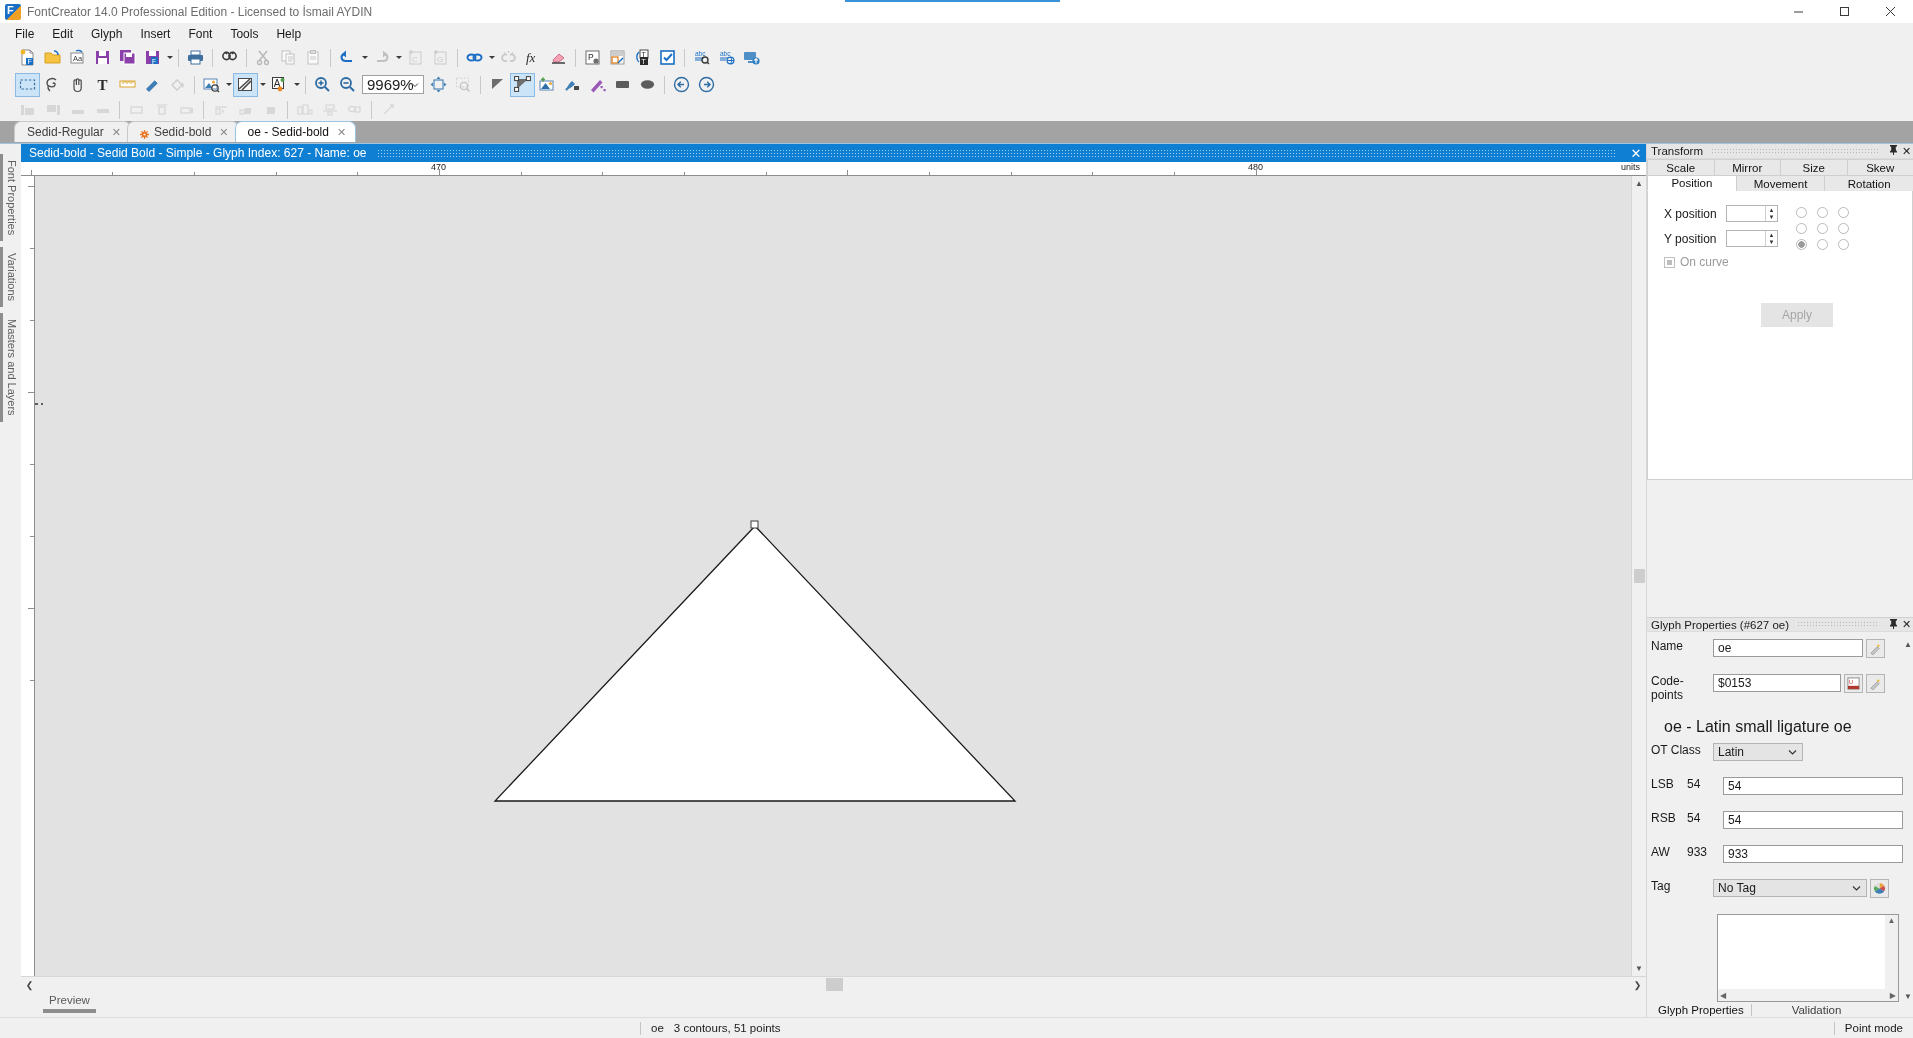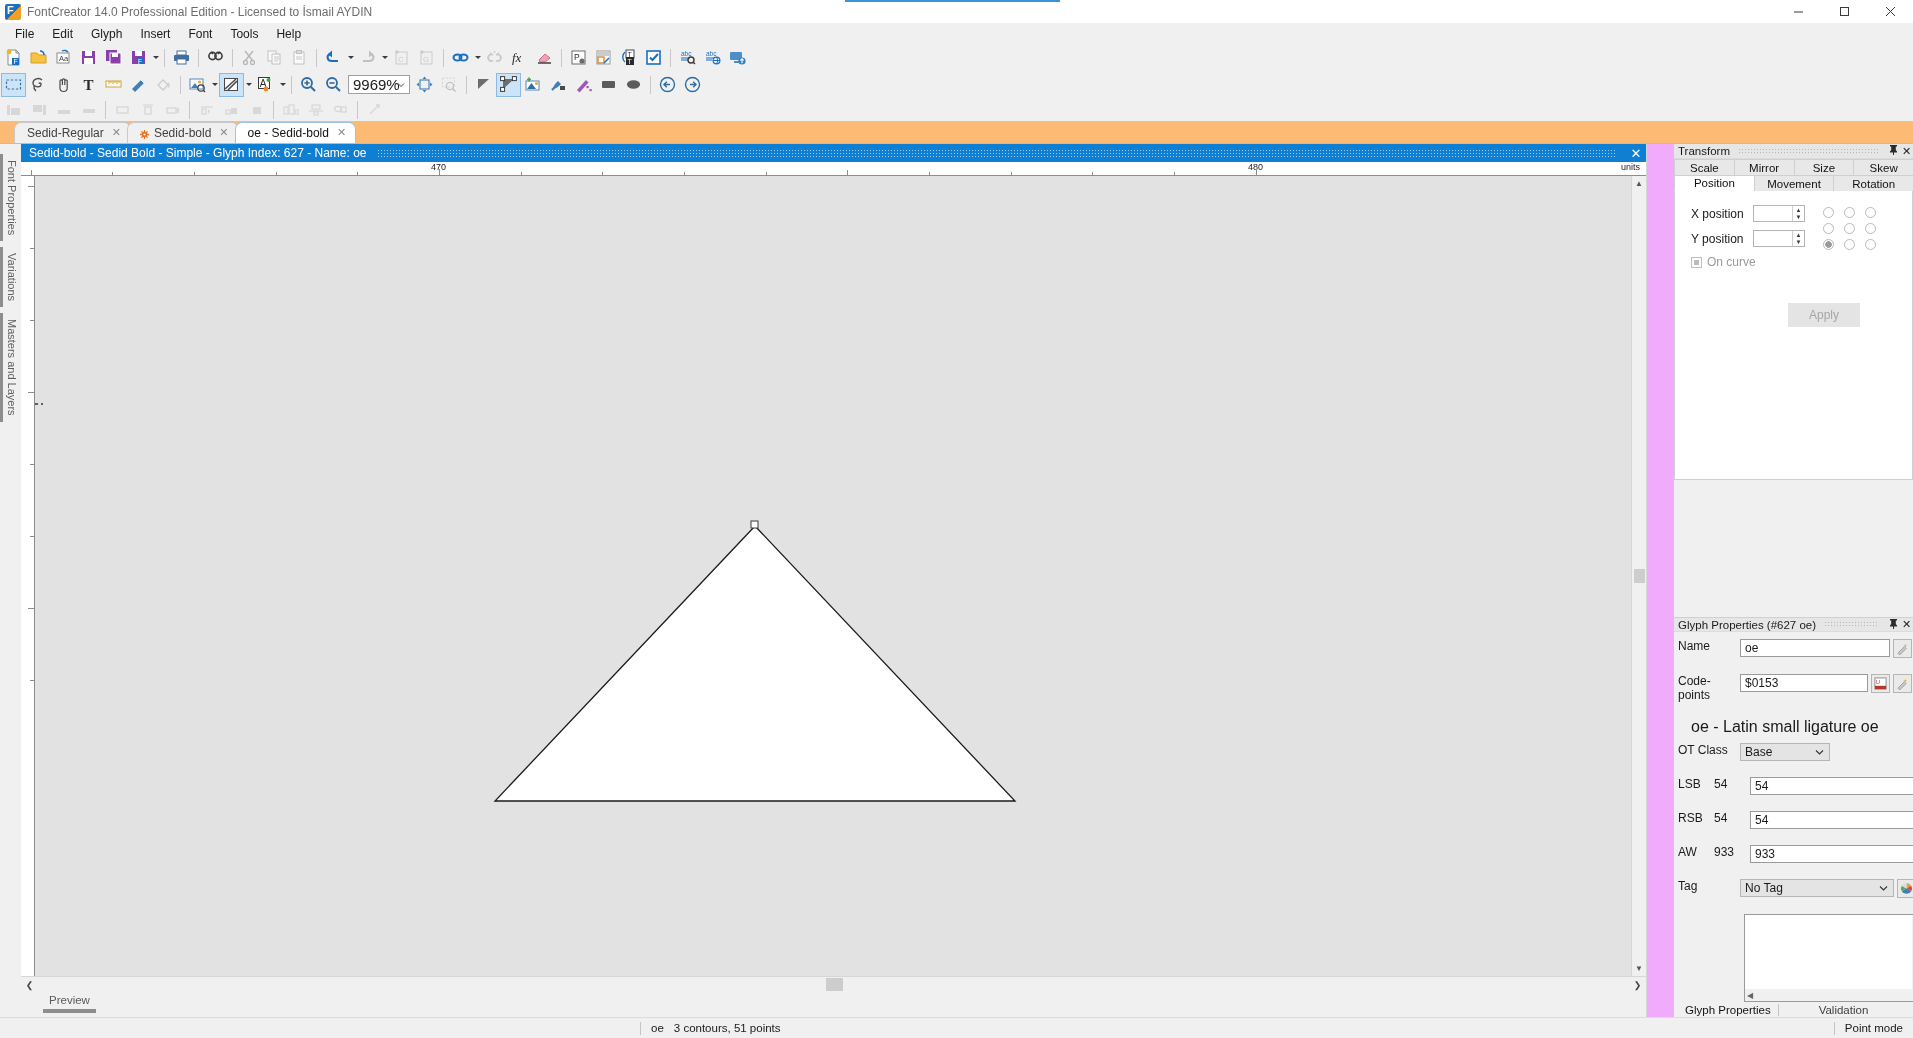--- a/index.html
+++ b/index.html
@@ -19,34 +19,34 @@
   .wbtn{ width:46px; height:23px; display:flex; align-items:center; justify-content:center; color:#3b3b3b; font-size:12px; }
   .wbtn.close{ }
   .wbtn svg{ display:block; }
   .titlebar .accentline{ position:absolute; left:845px; top:0; width:215px; height:2px; background:#3a93d8; }
 
   
   .menubar{ height:21px; display:flex; align-items:center; background:#f0f0f0; padding-left:6px; flex:0 0 auto; }
   .menubar .mi{ padding:2px 9px; font-size:12px; color:#1a1a1a; }
 
   
-  .tbrow{ height:27px; display:flex; align-items:center; background:#f0f0f0; padding-left:1px; flex:0 0 auto; gap:0px; }
+  .tbrow{ height:27px; display:flex; align-items:center; background:#f0f0f0; padding-left:15px; flex:0 0 auto; gap:0px; }
   .tbrow.r3{ height:23px; }
   .tbtn{ width:25px; height:24px; display:flex; align-items:center; justify-content:center; flex:0 0 auto; position:relative; }
   .tbtn.active{ background:#cce4f7; border:1px solid #8bbbe3; }
   .sep{ width:1px; height:18px; background:#c8c8c8; margin:0 4px; flex:0 0 auto; }
   .caret{ width:9px; height:24px; display:flex; align-items:center; justify-content:center; flex:0 0 auto; }
   .caret:after{ content:""; border-left:3.2px solid transparent; border-right:3.2px solid transparent; border-top:3.6px solid #3b3b3b; }
   .zoombox{ width:62px; height:19px; background:#fff; border:1px solid #a0a0a0; display:flex; align-items:center;
     font-size:15px; padding-left:4px; margin:0 2px; flex:0 0 auto; position:relative; }
   .zoombox .zcar{ position:absolute; right:4px; top:5px; width:8px; height:8px; }
   svg{ overflow:visible; }
 
   
-  .doctabs{ height:23px; display:flex; align-items:center; padding-left:14px; background:#fdba74;
+  .doctabs{ height:23px; display:flex; align-items:flex-start; padding-left:14px; background:#a3a3a3;
      border-bottom:1px solid #9ec4e0; flex:0 0 auto; }
   .dtab{ height:21px; display:flex; align-items:center; padding:0 9px 0 12px; font-size:12px; color:#404040;
      border:1px solid #c9c9c9; border-bottom:none; border-radius:7px 7px 0 0; background:#f0f0f0; margin-right:-4px;
      position:relative; }
   .dtab.active{ background:#ffffff; border-color:#9ec4e0; color:#111; z-index:3; }
   .dtab .x{ margin-left:8px; color:#8a8a8a; font-size:11px; }
   .dtab .gear{ width:9px; height:9px; margin-right:5px; display:inline-block; }
 
   
   .main{ flex:1 1 auto; display:flex; min-height:0; background:#f0f0f0; }
@@ -83,21 +83,21 @@
      border-top:1px solid #d6d6d6; }
   .hscrollrow .arr{ width:17px; height:16px; display:flex; align-items:center; justify-content:center; font-size:9px; color:#444; }
   .hscrollrow .track{ flex:1 1 auto; height:16px; position:relative; }
   .hscrollrow .thumb{ position:absolute; left:calc(50% - 8px); top:1px; width:17px; height:13px; background:#cdcdcd; }
 
   .previewbar{ height:24px; display:flex; align-items:flex-start; padding-left:22px; flex:0 0 auto; background:#f0f0f0; }
   .previewbar .ptab{ font-size:11.5px; color:#5a5a5a; padding:1px 6px 3px 6px; border-bottom:4px solid #8d8d8d; }
 
   
   .rightcol{ width:267px; background:#f0abfc; display:flex; flex-direction:column; flex:0 0 auto;
-    border-left:1px solid #d6d6d6;padding-left:27px; }
+    border-left:1px solid #d6d6d6; }
   .panelhdr{ height:15px; background:#e6e6e6; display:flex; align-items:center; padding-left:4px; font-size:11.5px;
      color:#1a1a1a; border-bottom:1px solid #dcdcdc; }
   .panelhdr .dots{ flex:1 1 auto; height:7px; margin:0 8px;
      background-image:radial-gradient(circle, #b6b6b6 0.8px, transparent 0.9px); background-size:3px 3px; }
   .panelhdr .ic{ width:13px; text-align:center; font-size:11px; color:#222; }
 
   .transform{ height:336px; background:#f0f0f0; display:flex; flex-direction:column; flex:0 0 auto; }
   .ttabs{ display:flex; height:16px; }
   .ttab{ flex:1 1 0; display:flex; align-items:center; justify-content:center; font-size:11.5px;
     background:#e8e8e8; border:1px solid #cfcfcf; border-bottom:none; color:#111; margin-right:-1px; }
@@ -844,21 +844,21 @@
                     <path d="M10 2l.6 1.4L12 4l-1.4.6L10 6l-.6-1.4L8 4l1.4-.6z" fill="#f0b429"></path>
                   </svg>
               </span>
             </div>
 
             <div style="margin:7px 0 7px 13px; font-size:16px;">oe - Latin small ligature oe</div>
 
             <div class="grow">
               <span class="lab">OT Class</span>
               <span class="sel" style="width:90px">
-                <span>Base</span>
+                <span>Latin</span>
                 <svg class="cv" width="9" height="9" viewBox="0 0 9 9">
                     <path d="M1 2.5L4.5 6 8 2.5" fill="none" stroke="#333" stroke-width="1.1"></path>
                   </svg>
               </span>
             </div>
 
             <div class="grow">
               <span class="lab">LSB</span>
               <span class="num" style="margin-left:-26px">54</span>
               <span class="inp" style="width:180px;margin-left:8px">54</span>

